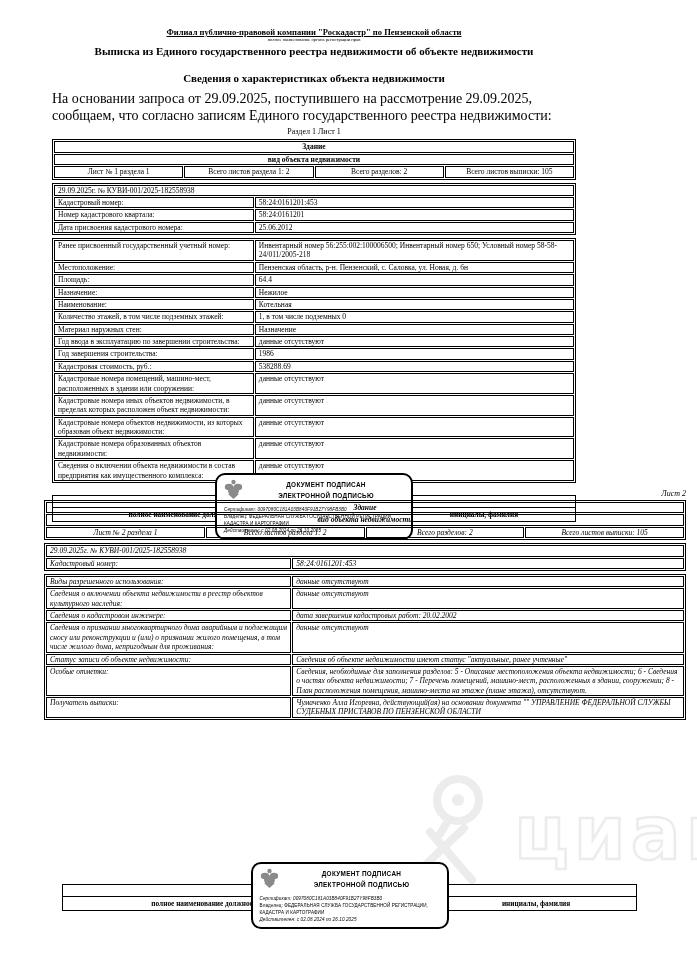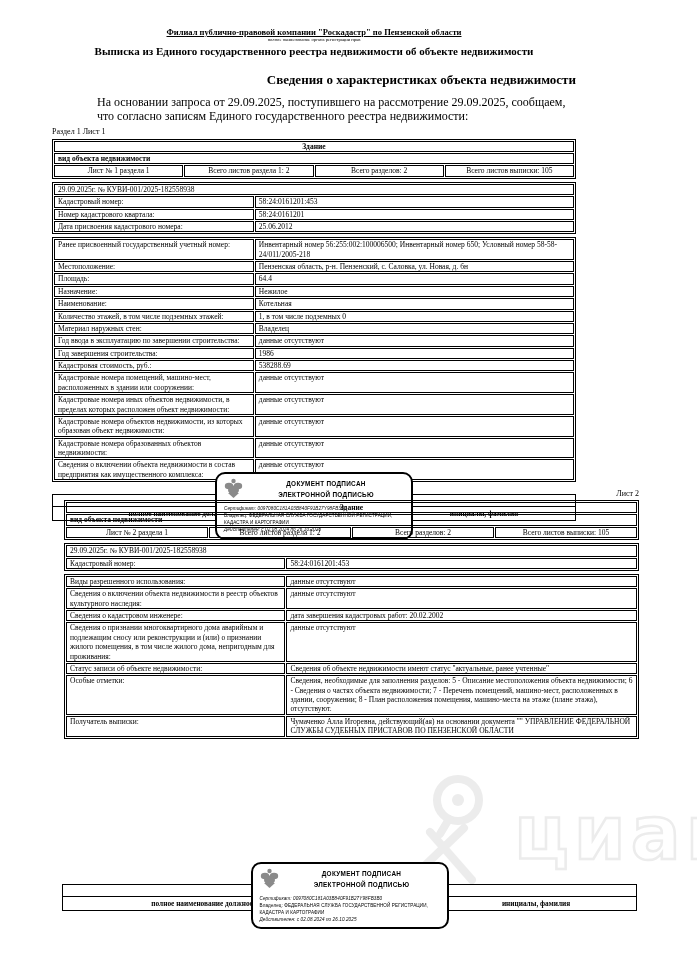--- a/index.html
+++ b/index.html
@@ -2,35 +2,35 @@
 <html><head>
 <meta charset="utf-8">
 <style>
   html,body{margin:0;padding:0;}
   body{
     width:697px;height:960px;background:#ffffff;position:relative;overflow:hidden;
     font-family:"Liberation Serif", serif;color:#000;
     -webkit-font-smoothing:antialiased;
   }
   .doc{position:absolute;left:52px;top:27px;width:524px;z-index:2;}
-  .p2{position:absolute;left:64px;top:489px;width:575px;z-index:2;}
+  .p2{position:absolute;left:44px;top:489px;width:642px;z-index:2;font-style:italic;}
   .sig2{position:absolute;left:62px;top:884px;width:575px;z-index:3;}
 
   .h-org{text-align:center;font-weight:bold;font-size:8.5px;text-decoration:underline;line-height:1.2;}
   .h-cap{text-align:center;font-size:4.6px;line-height:1.2;}
   .h-title{text-align:center;font-weight:bold;font-size:11px;margin-top:2px;line-height:1.2;}
-  .h-sec{text-align:right;font-weight:bold;font-size:13px;margin-top:14px;}
-  .h-basis{font-size:12px;margin-top:7px;line-height:1.2;margin-left:45px;}
-  .h-razdel{text-align:left;font-size:8px;margin-top:3px;margin-bottom:1px;}
+  .h-sec{text-align:center;font-weight:bold;font-size:11px;margin-top:14px;}
+  .h-basis{font-size:14px;margin-top:7px;line-height:1.2;}
+  .h-razdel{text-align:center;font-size:8px;margin-top:3px;margin-bottom:1px;}
   .sheet-label{text-align:right;font-size:8px;margin-bottom:2px;}
 
   table.doc-table{width:100%;border:1px solid #000;border-collapse:separate;border-spacing:1.5px;margin-top:3px;}
   table.doc-table td{border:1px solid #000;padding:0 3px;vertical-align:top;font-size:7.5px;line-height:1.25;}
   td.obj-type{text-align:center;font-weight:bold;font-size:8.5px;margin-top:39px;}
-  td.obj-cap{font-weight:bold;font-size:7.5px;}
+  td.obj-cap{text-align:center;font-weight:bold;font-size:7.5px;}
   td.si{text-align:center;font-size:7.8px;width:25%;}
   td.docnum{font-size:7.8px;}
   td.lbl{width:38.5%;}
   td.val{}
 
   .sig-wrap{position:relative;margin-top:12px;}
   table.sig-table{width:100%;border-collapse:collapse;}
   table.sig-table td{border:1px solid #000;padding:0;}
   .sig-top td{height:11px;}
   .sig-cap td{height:13px;text-align:center;font-weight:bold;font-size:7.3px;vertical-align:middle;}
@@ -131,21 +131,21 @@
           <td class="val">Котельная</td>
         </tr>
 
         <tr>
           <td class="lbl">Количество этажей, в том числе подземных этажей:</td>
           <td class="val">1, в том числе подземных 0</td>
         </tr>
 
         <tr>
           <td class="lbl">Материал наружных стен:</td>
-          <td class="val">Владелец</td>
+          <td class="val">Назначение</td>
         </tr>
 
         <tr>
           <td class="lbl">Год ввода в эксплуатацию по завершении строительства:</td>
           <td class="val">данные отсутствуют</td>
         </tr>
 
         <tr>
           <td class="lbl">Год завершения строительства:</td>
           <td class="val">1986</td>

